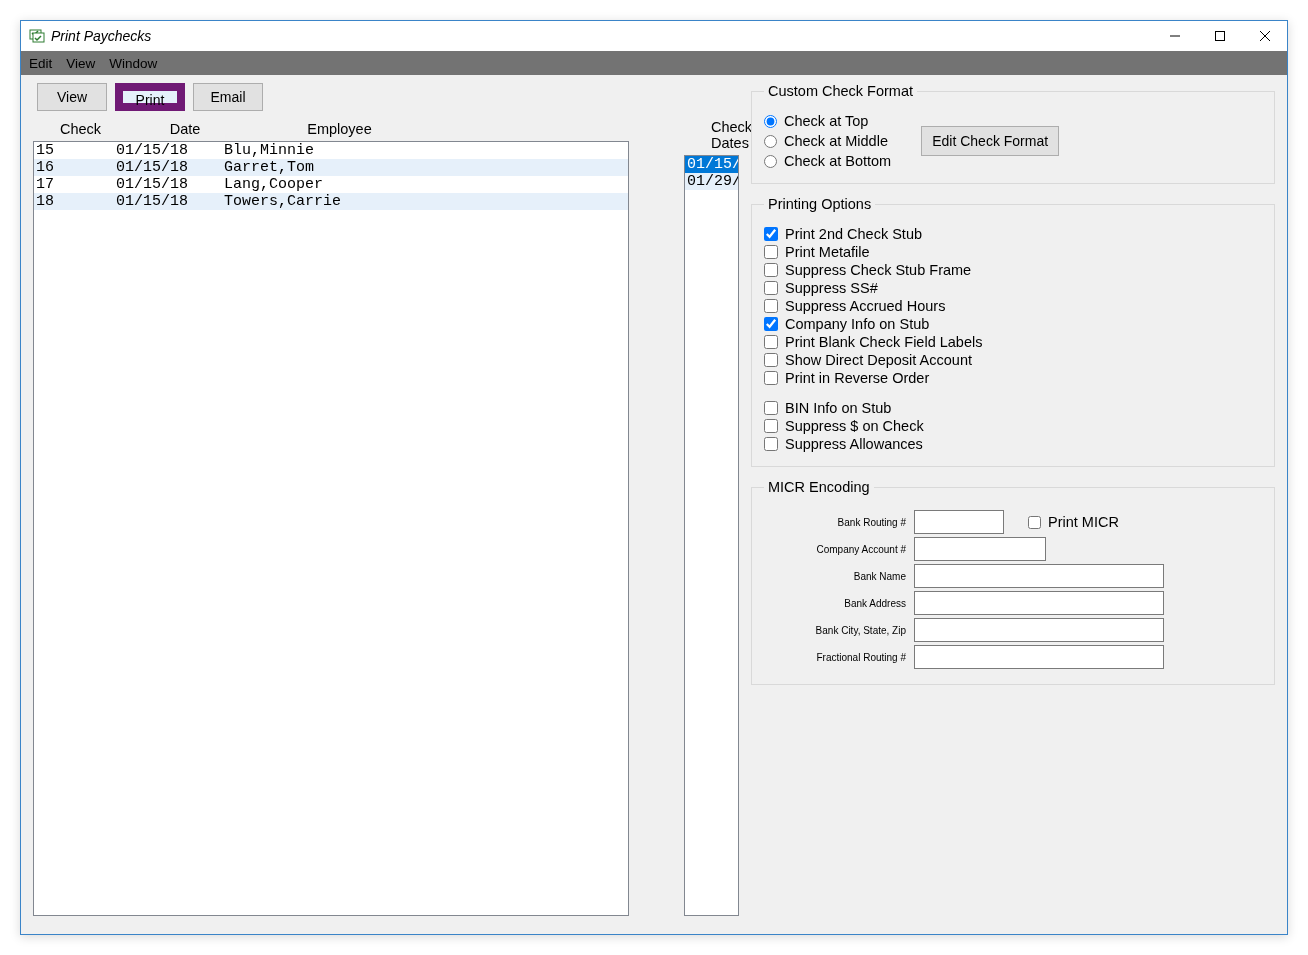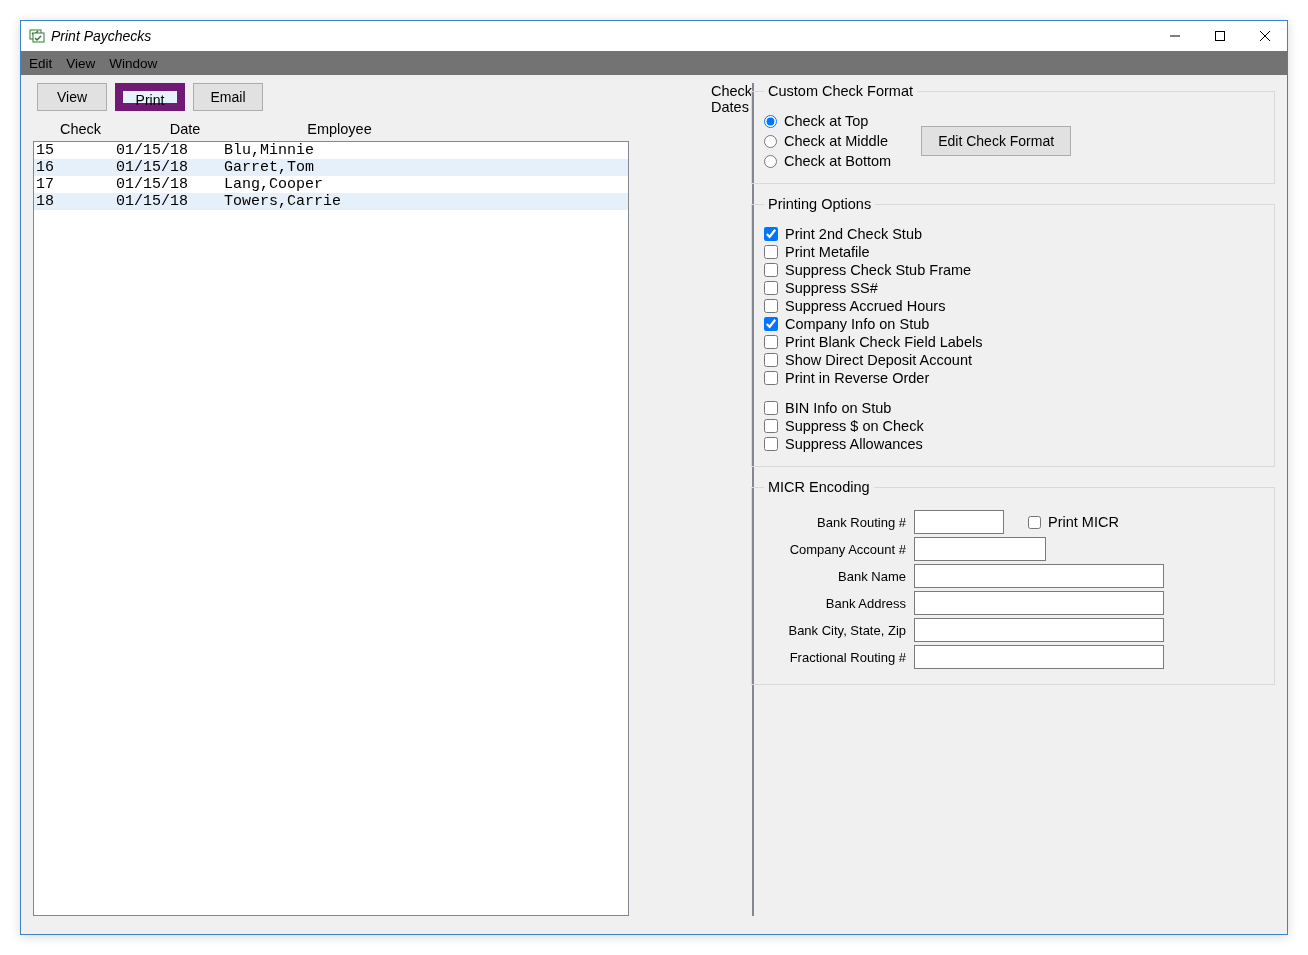--- a/index.html
+++ b/index.html
@@ -68,21 +68,21 @@
     gap: 12px;
   }
   .left-col {
     width: 596px;
     display: flex;
     flex-direction: column;
   }
   .middle-col {
     width: 98px;
     display: flex;
-    flex-direction: row;
+    flex-direction: column;
     padding-left: 43px;
   }
   .right-col {
     flex: 1;
     display: flex;
     flex-direction: column;
     gap: 12px;
   }
   .toolbar {
     display: flex;
@@ -162,38 +162,38 @@
     font-size: 14.5px;
     margin: 2px 0;
   }
   .radio-row input[type=radio] {
     margin: 0 3px 0 0;
   }
   .cc-format { display: flex; gap: 30px; align-items: center; }
   .cc-radios { display:flex; flex-direction:column;justify-content:flex-end; }
   .std-btn {
     height: 30px;
-    padding: 0 16px;
+    padding: 0 10px;
     background: #e1e1e1;
     border: 1px solid #adadad;
     font-size: 14px;
     font-family: inherit;
     cursor: default;
   }
   .print-opts .gap { height: 10px; }
   .micr-row {
     display: flex;
     align-items: center;
     margin: 3px 0;
   }
   .micr-row label {
     width: 142px;
     text-align: right;
     margin-right: 8px;
-    font-size: 13px;
+    font-size: 10px;
   }
   .micr-row input[type=text] {
     height: 24px;
     border: 1px solid #7a7a7a;
     font-family: inherit;
     font-size: 14px;
     padding: 0 4px;
   }
   .micr-row .short { width: 90px; }
   .micr-row .med { width: 132px; }

